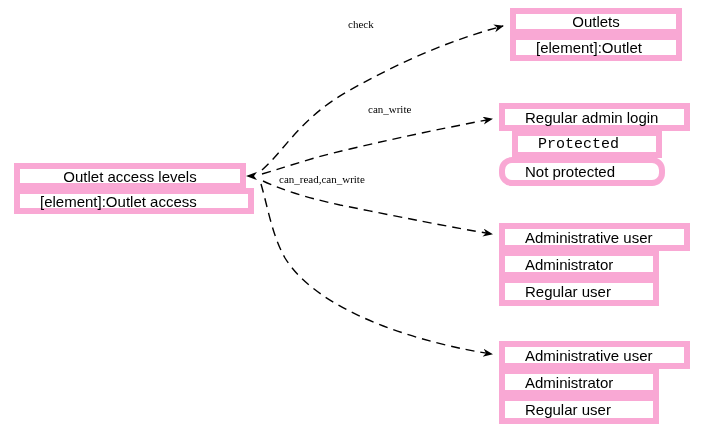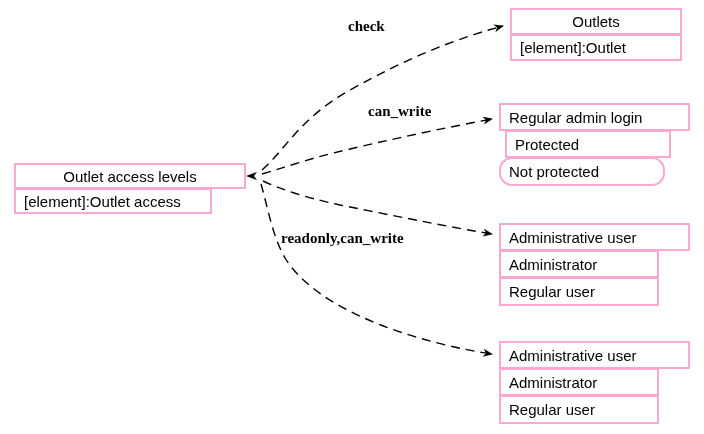--- a/index.html
+++ b/index.html
@@ -22,45 +22,44 @@
     width: 704px;
     height: 434px;
   }
   .node {
     position: absolute;
     box-sizing: border-box;
   }
   .cell {
     position: absolute;
     box-sizing: border-box;
-    border: 2px solid #f9a8d4;
+    border: 6px solid #f9a8d4;
     background: #ffffff;
     font-family: "Liberation Sans", sans-serif;
     font-size: 15px;
     color: #000000;
     line-height: 1;
     display: flex;
     align-items: center;
     white-space: nowrap;
   }
   .cell.center {
     justify-content: center;
   }
   .cell.left {
     justify-content: flex-start;
-    padding-left: 8px;
+    padding-left: 20px;
   }
   .edge-label {
     position: absolute;
     font-family: "Liberation Serif", serif;
-    font-size: 15px;
+    font-size: 11px;
     color: #000000;
     white-space: nowrap;
     line-height: 1;
-    font-weight: bold;
   }
 </style>
 </head>
 <body>
 
 <div id="canvas">
 
   <svg id="edge-layer" width="704" height="434" viewBox="0 0 704 434" xmlns="http://www.w3.org/2000/svg">
     <defs>
       <marker id="arrowOpen" markerWidth="12" markerHeight="12" refX="9" refY="4" orient="auto" markerUnits="userSpaceOnUse">
@@ -77,46 +76,46 @@
 
     <path d="M262,174 C290,166 310,158 350,149 C405,136 455,126 492,119" fill="none" stroke="#000000" stroke-width="1.4" stroke-dasharray="9,6" marker-end="url(#arrowOpen)"></path>
 
     <path d="M263,181 C283,190 300,196 340,205 C395,216 455,228 492,234" fill="none" stroke="#000000" stroke-width="1.4" stroke-dasharray="9,6" marker-end="url(#arrowOpen)"></path>
 
     <path d="M261,184 C268,208 272,235 285,258 C320,315 430,345 492,354" fill="none" stroke="#000000" stroke-width="1.4" stroke-dasharray="9,6" marker-end="url(#arrowOpen)"></path>
   </svg>
 
   <div class="node" style="left:14px; top:163px;">
     <div class="cell center" style="left:0px; top:0px; width:232px; height:26px;">Outlet access levels</div>
-    <div class="cell left" style="left:0px; top:25px; width:198px; height:26px;">[element]:Outlet access</div>
+    <div class="cell left" style="left:0px; top:25px; width:240px; height:26px;">[element]:Outlet access</div>
   </div>
 
   <div class="node" style="left:510px; top:8px;">
     <div class="cell center" style="left:0px; top:0px; width:172px; height:27px;">Outlets</div>
     <div class="cell left" style="left:0px; top:26px; width:172px; height:27px;">[element]:Outlet</div>
   </div>
 
   <div class="node" style="left:499px; top:103px;">
     <div class="cell left" style="left:0px; top:0px; width:191px; height:28px;">Regular admin login</div>
-    <div class="cell left" style="left:6px; top:27px; width:166px; height:28px;">Protected</div>
+    <div class="cell left" style="left:13px; top:27px; width:150px; height:28px;font-family:Liberation Mono, monospace;">Protected</div>
     <div class="cell left" style="left:0px; top:54px; width:166px; height:29px;border-radius:13px;">Not protected</div>
   </div>
 
   <div class="node" style="left:499px; top:223px;">
     <div class="cell left" style="left:0px; top:0px; width:191px; height:28px;">Administrative user</div>
     <div class="cell left" style="left:0px; top:27px; width:160px; height:28px;">Administrator</div>
     <div class="cell left" style="left:0px; top:54px; width:160px; height:29px;">Regular user</div>
   </div>
 
   <div class="node" style="left:499px; top:341px;">
     <div class="cell left" style="left:0px; top:0px; width:191px; height:28px;">Administrative user</div>
     <div class="cell left" style="left:0px; top:27px; width:160px; height:28px;">Administrator</div>
     <div class="cell left" style="left:0px; top:54px; width:160px; height:29px;">Regular user</div>
   </div>
 
   <div class="edge-label" style="left:348px; top:19px;">check</div>
 
   <div class="edge-label" style="left:324px; top:104px;margin-left:44px;">can_write</div>
 
+  <div class="edge-label" style="left:279px; top:174px;">can_read,can_write</div>
 
-  <div class="edge-label" style="left:281px; top:231px;">readonly,can_write</div>
 
 </div>
 
 </body></html>

